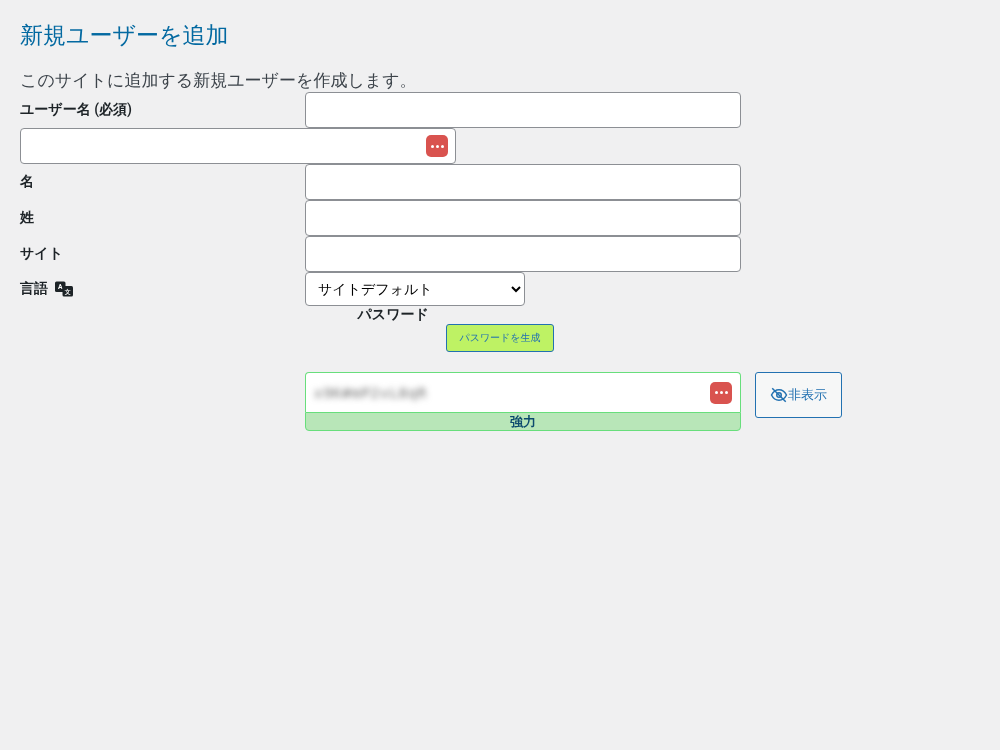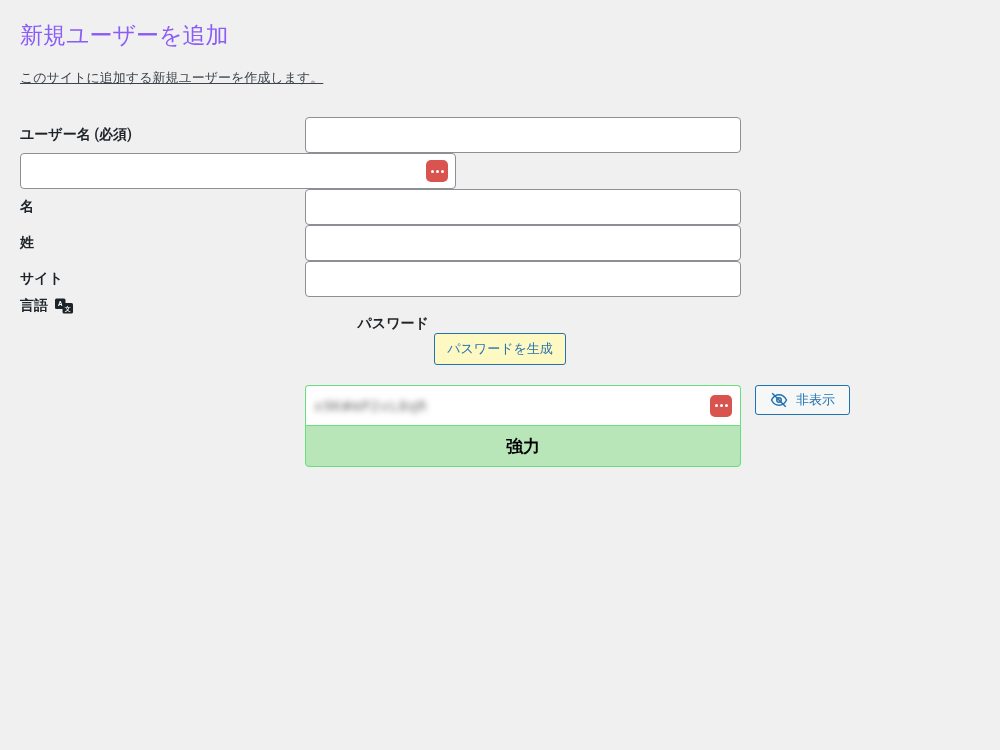--- a/index.html
+++ b/index.html
@@ -6,28 +6,26 @@
     body {
       background: #f0f0f1;
       font-family: -apple-system, BlinkMacSystemFont, "Segoe UI", Roboto, sans-serif;
       color: #1d2327;
       padding: 20px;
       width: 1000px;
     }
     h1 {
       font-size: 23px;
       font-weight: 400;
-      color: #8b5cf6;
+      color: #0369a1;
       margin-bottom: 18px;
     }
     .description {
-      font-size: 13px;
+      font-size: 17px;
       color: #3c434a;
-      margin-bottom: 30px;
-      text-decoration: underline;
     }
     .form-row {
       display: flex;
       align-items: center;
     }
     .form-row.password-section { margin-bottom: 14px; flex-direction: column; }
     .form-label {
       width: 285px;
       font-size: 14px;
       font-weight: 600;
@@ -71,22 +69,22 @@
       height: 34px;
       padding: 4px 8px;
       border: 1px solid #8c8f94;
       border-radius: 4px;
       background: #fff;
       font-size: 14px;
     }
     .generate-btn {
       border: 1px solid #2271b1;
       color: #2271b1;
-      background: #fef9c3;
-      font-size: 13px;
+      background: #bef264;
+      font-size: 10px;
       padding: 6px 12px;
       border-radius: 3px;
       cursor: pointer;
     }
     .password-display-row {
       display: flex;
       align-items: flex-start;
       margin-left: 285px;
       gap: 14px;
       margin-top: 20px;
@@ -106,43 +104,42 @@
       padding: 0 8px;
     }
     .password-blur {
       font-family: monospace;
       color: #666;
       filter: blur(3px);
       letter-spacing: 1px;
       font-size: 14px;
     }
     .strength-bar {
-      height: 42px;
+      height: 19px;
       background: #b8e6b8;
       border: 1px solid #68de7c;
       border-radius: 0 0 4px 4px;
       display: flex;
       align-items: center;
       justify-content: center;
-      font-size: 17px;
+      font-size: 13px;
       font-weight: 600;
-      color: #000000;
+      color: #0c4a6e;
     }
     .hide-btn {
       border: 1px solid #2271b1;
       color: #2271b1;
       background: #f6f7f7;
       font-size: 13px;
       padding: 8px 14px;
       border-radius: 3px;
       cursor: pointer;
       display: flex;
       align-items: center;
-      gap: 8px;
-      height: 30px;
+      height: 46px;
     }
     .translate-icon {
       display: inline-flex;
       width: 18px; height: 16px;
       vertical-align: middle;
       margin-left: 4px;
     }
   </style>
 </head>
 <body>
@@ -186,20 +183,23 @@
     <span>言語</span>
     <span class="translate-icon">
       <svg viewBox="0 0 24 20" width="18" height="16">
         <rect x="0" y="0" width="14" height="14" rx="2" fill="#1d2327"></rect>
         <text x="7" y="10" font-size="9" fill="#fff" text-anchor="middle" font-weight="bold">A</text>
         <rect x="10" y="6" width="14" height="14" rx="2" fill="#1d2327"></rect>
         <text x="17" y="16" font-size="8" fill="#fff" text-anchor="middle" font-weight="bold">文</text>
       </svg>
     </span>
   </label>
+  <select class="language-select">
+    <option>サイトデフォルト</option>
+  </select>
 </div>
 
 <div class="form-row password-section">
   <label class="form-label">パスワード</label>
   <button class="generate-btn">パスワードを生成</button>
 </div>
 
 <div class="password-display-row">
   <div class="password-box">
     <div class="password-input-area">

